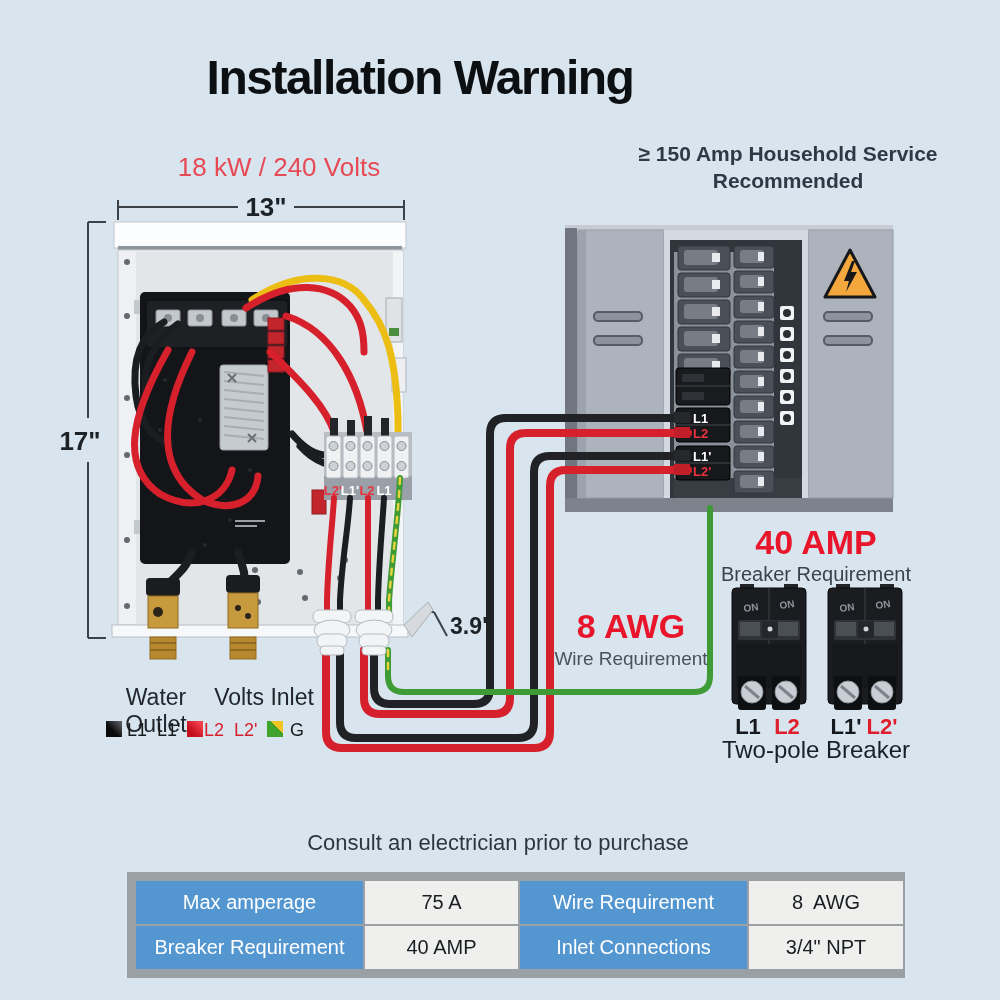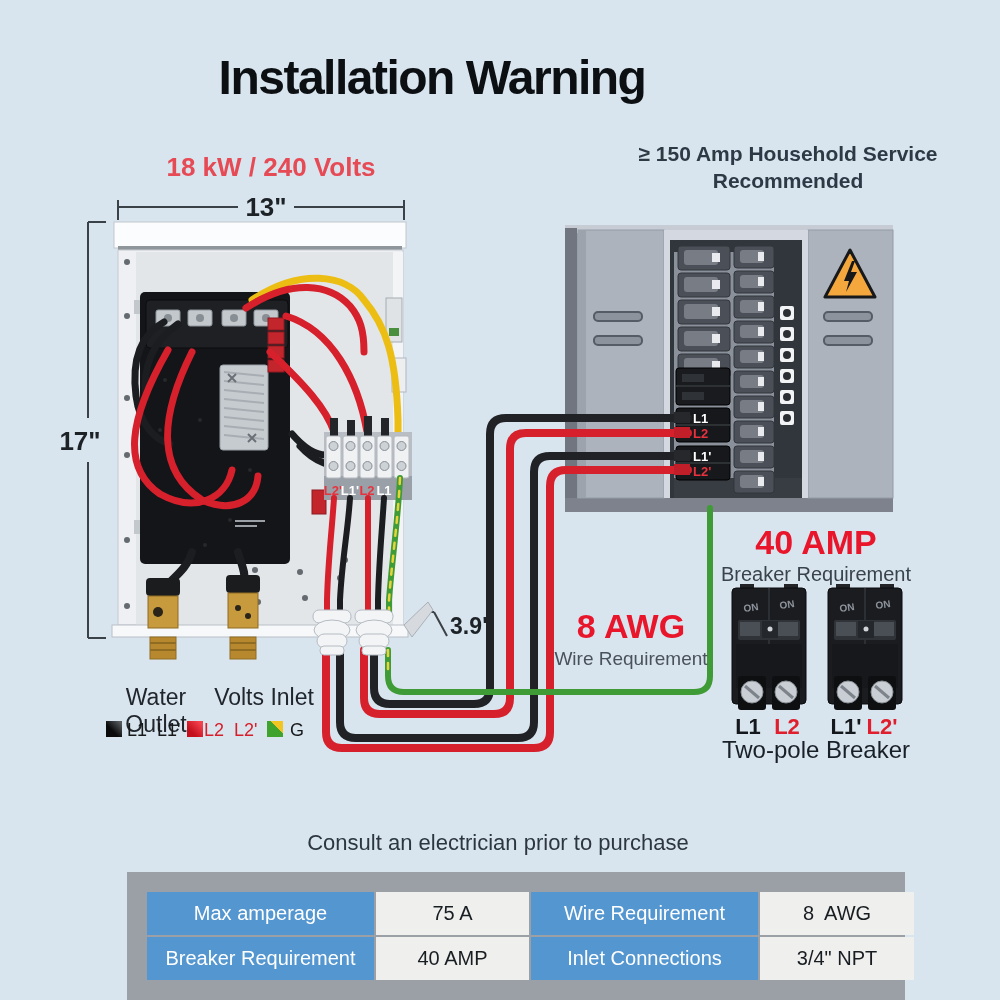--- a/index.html
+++ b/index.html
@@ -1,42 +1,42 @@
 <!DOCTYPE html>
 <html><head>
 <meta charset="utf-8">
 <style>
   html,body{margin:0;padding:0;}
   body{font-family:"Liberation Sans",sans-serif;}
   #stage{position:relative;width:1000px;height:1000px;background:#d9e5ee;overflow:hidden;}
   .abs{position:absolute;}
   .ctr{text-align:center;}
-  #title{top:50px;left:16px;width:832px;font-size:48px;font-weight:bold;letter-spacing:-1.5px;color:#0d1013;}
-  #power-label{top:152px;left:146px;width:250px;font-size:26px;font-weight:bold;color:#e64a55;}
+  #title{top:50px;left:4px;width:832px;font-size:48px;font-weight:bold;letter-spacing:-1.5px;color:#0d1013;}
+  #power-label{top:152px;left:154px;width:250px;font-size:26px;font-weight:normal;color:#e64a55;}
   #service-note{top:140px;left:588px;width:400px;font-size:21px;font-weight:bold;color:#2d3a46;line-height:27px;}
   #amp40{top:523px;left:700px;width:232px;}
   #amp40 .big{font-size:34px;font-weight:bold;color:#e8152b;letter-spacing:0;}
   #amp40 .sub{font-size:20px;color:#39434d;margin-top:1px;}
   #awg8{top:607px;left:521px;width:220px;}
   #awg8 .big{font-size:34px;font-weight:bold;color:#e8152b;}
   #awg8 .sub{font-size:19px;color:#49525c;margin-top:2px;}
   .water-label{top:684px;font-size:23px;color:#20262c;}
   #water-outlet{left:98px;width:116px;text-align:center;}
   #water-inlet{left:212px;width:104px;text-align:center;}
   .legend-swatch{top:721px;width:16px;height:16px;display:block;}
   .legend-text{top:720px;font-size:18px;white-space:pre;color:#17191b;}
   #legend-swatch-1{left:106px;background:linear-gradient(to bottom left,#555a5e 10%,#0a0a0a 60%);}
   #legend-swatch-2{left:187px;background:linear-gradient(to bottom left,#f4414e 15%,#c40f1c 70%);}
   #legend-swatch-3{left:267px;background:linear-gradient(to bottom left,#f2c522 38%,#3fa32e 38%);}
   #legend-text-1{left:127px;}
   #legend-text-2{left:204px;color:#d61f2c;}
   #legend-text-3{left:290px;}
   #footer-heading{top:786px;left:0;width:1000px;font-size:30px;font-weight:bold;color:#0e1318;}
   #footer-sub{top:830px;left:0;width:996px;font-size:22px;color:#2b3640;}
-  #spec-table{top:872px;left:127px;width:778px;background:#9aa0a6;padding:20px;
+  #spec-table{top:872px;left:127px;width:778px;background:#9aa0a6;padding:9px;
     display:grid;grid-template-columns:227px 153px 227px 154px;grid-auto-rows:43px;gap:2px;box-sizing:border-box;}
   .spec-cell{display:flex;align-items:center;justify-content:center;font-size:20px;}
   .spec-label{background:#5496d0;color:#ffffff;}
   .spec-value{background:#efefee;color:#181d22;white-space:pre;}
   svg text{font-family:"Liberation Sans",sans-serif;}
 </style>
 </head>
 <body>
 
 <div id="stage">

